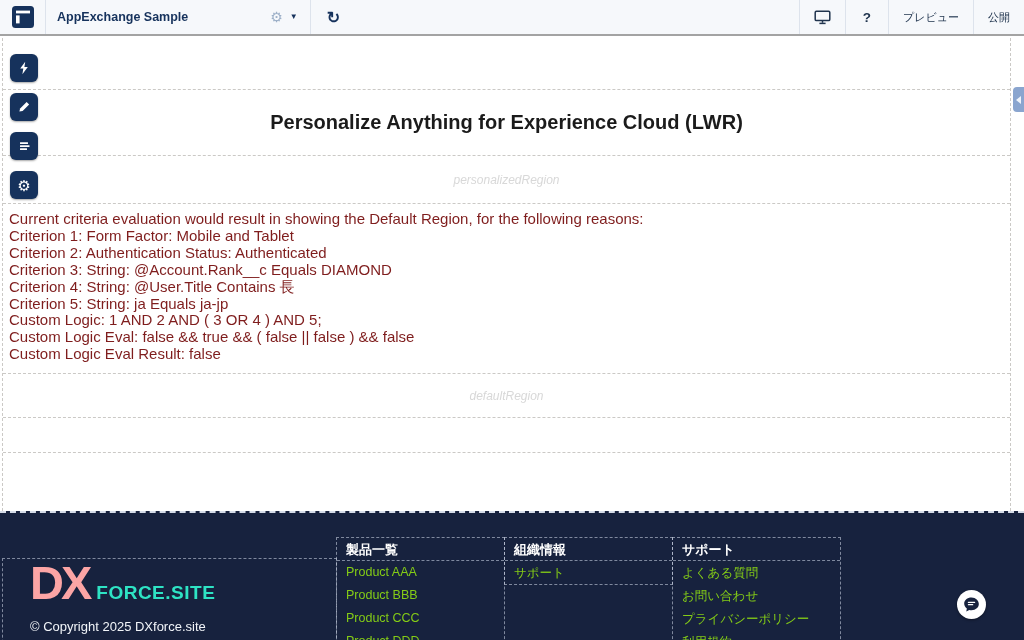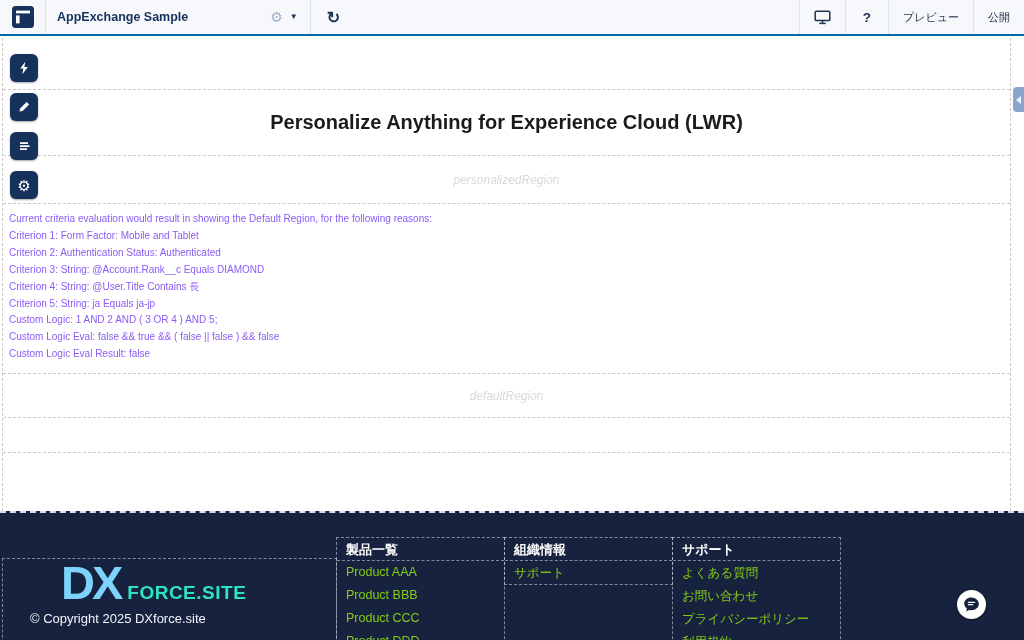--- a/index.html
+++ b/index.html
@@ -5,21 +5,21 @@
   * { margin:0; padding:0; box-sizing:border-box; }
   html,body { background:#e8e8e8; }
   #stage {
     position:relative; width:1024px; height:640px; overflow:hidden;
     background:#ffffff; font-family:"Liberation Sans", sans-serif;
   }
 
   
   #topbar {
     position:absolute; top:0; left:0; right:0; height:36px;
-    background:#f6f8fb; border-bottom:2px solid #0369a1;
+    background:#f6f8fb; border-bottom:2px solid #a3a3a3;
     display:flex; align-items:center; z-index:10;
   }
   .tb-left {
     width:46px; align-self:stretch; display:flex; align-items:center; justify-content:center;
     border-right:1px solid #dde3ec;
   }
   .tb-title { margin-left:11px; font-size:12.5px; font-weight:bold; color:#16325c; }
   .tb-gear-group { display:flex; align-items:center; margin-left:70px; padding:0 12px; gap:7px; cursor:pointer; }
   .tb-gear { color:#9db0c8; font-size:14px; line-height:1; }
   .tb-caret { color:#16325c; font-size:8px; line-height:1; }
@@ -49,21 +49,21 @@
     height:66px; border-top:1px dashed #cbc9c6;
     display:flex; align-items:center; justify-content:center;
     font-size:20px; font-weight:bold; color:#1b1b1b;
   }
   .rg-pers {
     height:48px; border-top:1px dashed #cbc9c6;
     display:flex; align-items:center; justify-content:center;
     font-size:12px; font-style:italic; color:#d8d8d8;
   }
   .rg-html { height:170px; border-top:1px dashed #cbc9c6; padding:7px 0 0 6px;
-    font-size:10px; line-height:16.9px; color:#8b5cf6; }
+    font-size:15px; line-height:16.9px; color:#7f1d1d; }
   .rg-default {
     height:44px; border-top:1px dashed #cbc9c6;
     display:flex; align-items:center; justify-content:center;
     font-size:12px; font-style:italic; color:#d8d8d8;
   }
   .rg-empty { height:36px; border-top:1px dashed #cbc9c6; border-bottom:1px dashed #cbc9c6; }
 
   
   #panel-tab {
     position:absolute; right:0; top:87px; width:11px; height:25px;
@@ -79,23 +79,23 @@
   #footer {
     position:absolute; left:0; right:0; bottom:0; height:129px;
     background:#17223e; border-top:2px dashed #d6dce8; overflow:hidden;
   }
   .logo-region {
     position:absolute; left:2px; top:45px; width:335px; height:95px;
     border:1px dashed rgba(214,222,238,.55); border-bottom:none;
     padding:5px 0 0 27px;
   }
   .logo-line { display:flex; align-items:flex-end; }
-  .logo-dx { font-size:47px; font-weight:bold; color:#7dd3fc; letter-spacing:-3px; line-height:.82;margin-left:31px; }
+  .logo-dx { font-size:47px; font-weight:bold; color:#fca5a5; letter-spacing:-3px; line-height:.82; }
   .logo-suffix { font-size:19px; font-weight:bold; color:#2ee3c4; margin-left:7px; letter-spacing:.5px; line-height:1; padding-bottom:1px; }
-  .copyright { color:#f2f5f9; font-size:13px; margin-top:8px; }
+  .copyright { color:#f2f5f9; font-size:13px; margin-top:16px; }
 
   .f-cols { position:absolute; left:336px; top:24px; display:flex; align-items:flex-start; }
   .f-col { width:169px; border:1px dashed rgba(214,222,238,.55); margin-right:-1px; }
   .f-col-header {
     font-weight:bold; color:#ffffff; font-size:13px; height:23px;
     padding:3px 9px 0; border-bottom:1px dashed rgba(214,222,238,.55);
   }
   .f-col-item { color:#84cc16; font-size:12.5px; height:23px; padding:4px 9px 0; cursor:pointer; }
 
   .chat-btn {

